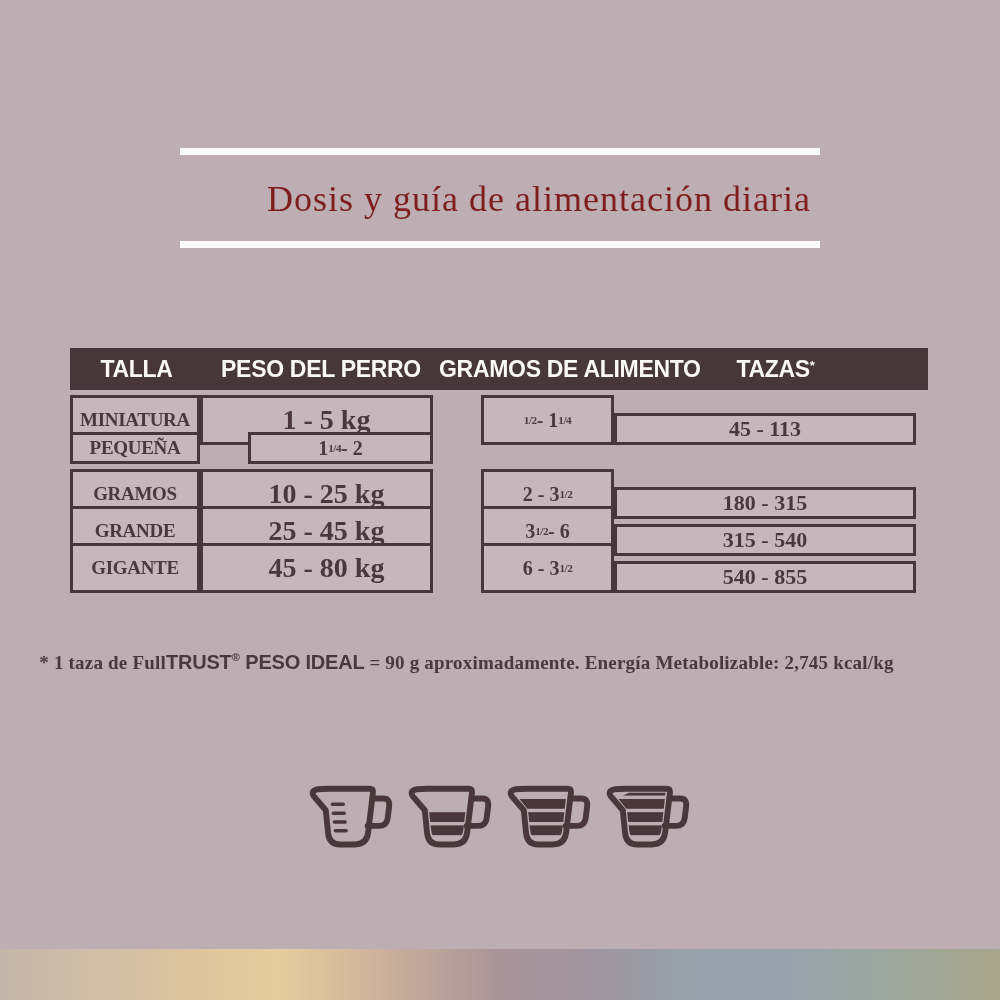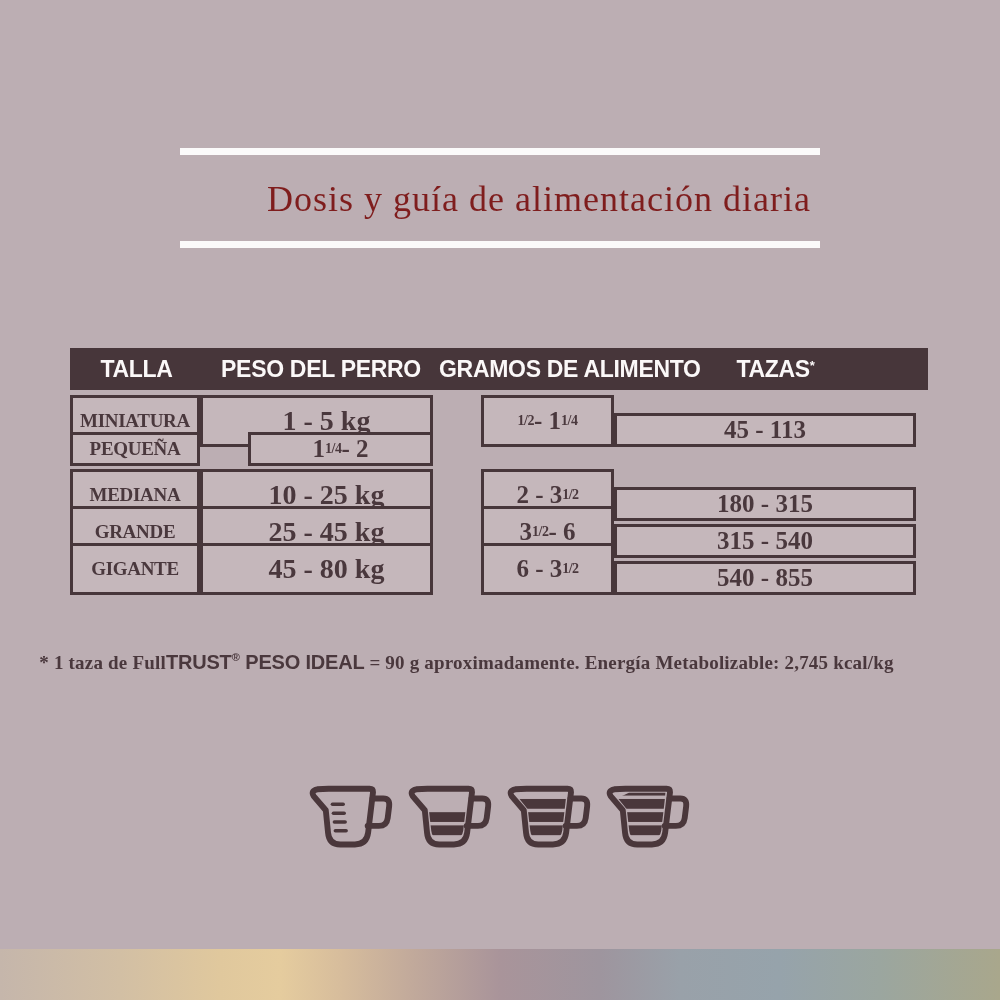--- a/index.html
+++ b/index.html
@@ -50,22 +50,22 @@
   .td{
     border:3px solid #47363a;
     background:#c5b7bb;
     box-sizing:border-box;
     display:flex;align-items:center;justify-content:center;
     color:#4a383d;font-weight:bold;
     white-space:nowrap;
   }
   .td-talla{font-size:19px;letter-spacing:-0.3px;}
   .td-peso{font-size:28px;padding-left:20px;}
-  .td-tazas{font-size:25px;margin-left:48px;}
-  .td-gramos{font-size:25px;margin-top:18px;}
+  .td-tazas{font-size:20px;margin-left:48px;}
+  .td-gramos{font-size:22px;margin-top:18px;}
   .frac{font-size:0.56em;vertical-align:0.52em;letter-spacing:-0.5px;}
 
   
   .footnote{
     position:absolute;top:651px;left:0;width:933px;
     text-align:center;color:#4a383d;
     font-family:"Liberation Serif","DejaVu Serif",serif;
     font-size:19px;font-weight:bold;
     letter-spacing:0.2px;
   }
@@ -119,21 +119,21 @@
     </div>
     <div class="trow">
       <div class="td td-talla">PEQUEÑA</div>
       <div class="td td-tazas">
           <span>1</span>
           <span class="frac">1/4</span>
           <span> - 2</span>
         </div>
     </div>
     <div class="trow">
-      <div class="td td-talla">MEDIANA</div>
+      <div class="td td-talla">GRAMOS</div>
       <div class="td td-peso">10 - 25 kg</div>
       <div class="td td-tazas">
           <span>2 - 3</span>
           <span class="frac">1/2</span>
         </div>
       <div class="td td-gramos">180 - 315</div>
     </div>
     <div class="trow">
       <div class="td td-talla">GRANDE</div>
       <div class="td td-peso">25 - 45 kg</div>

